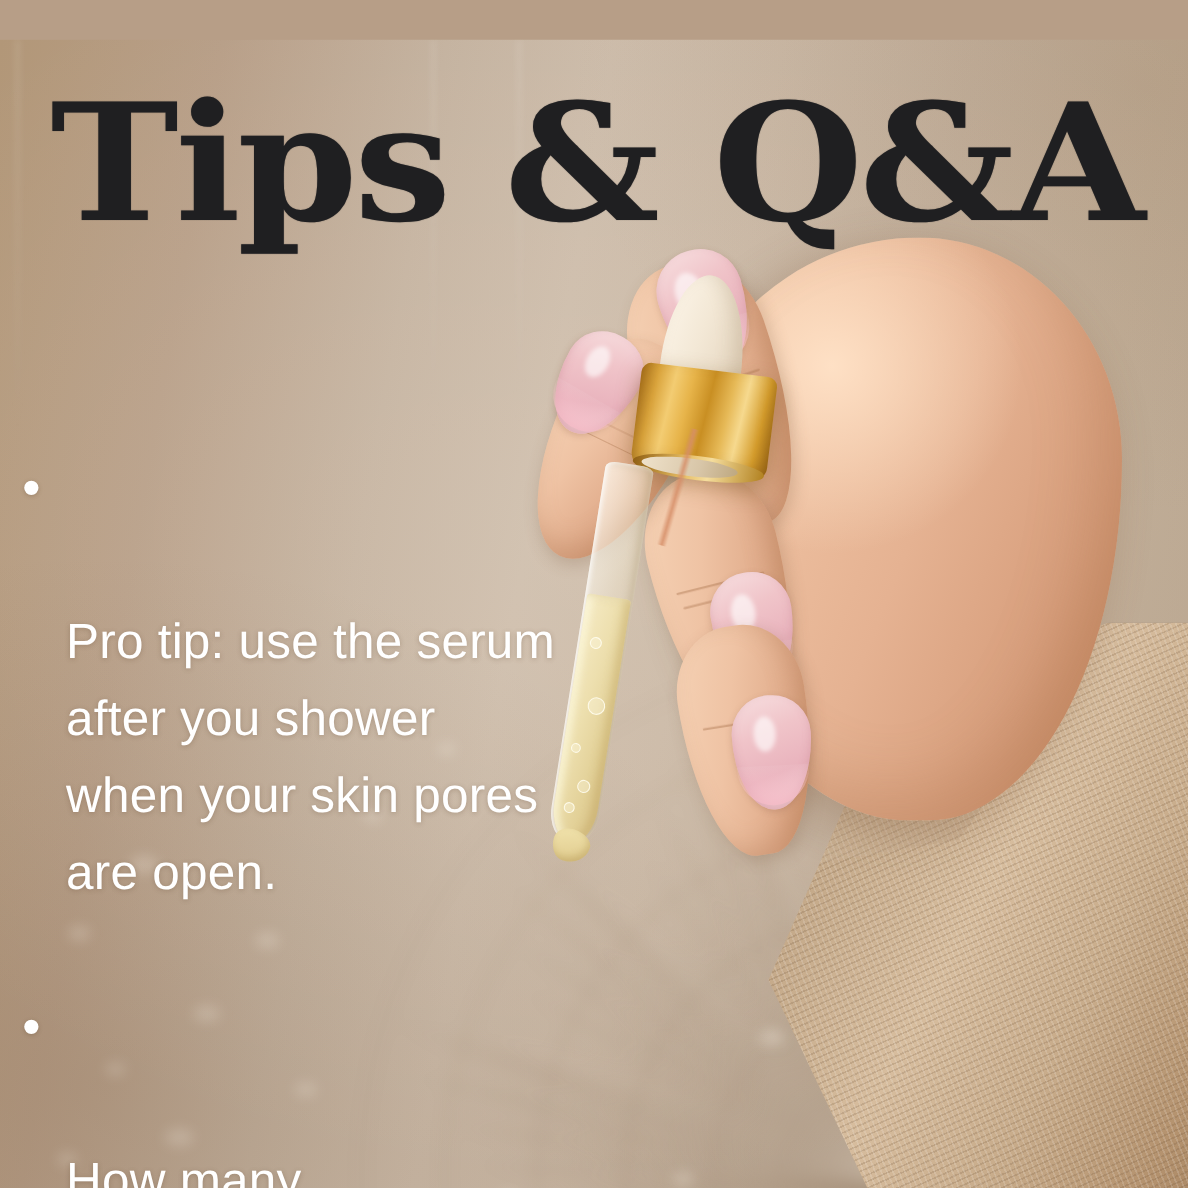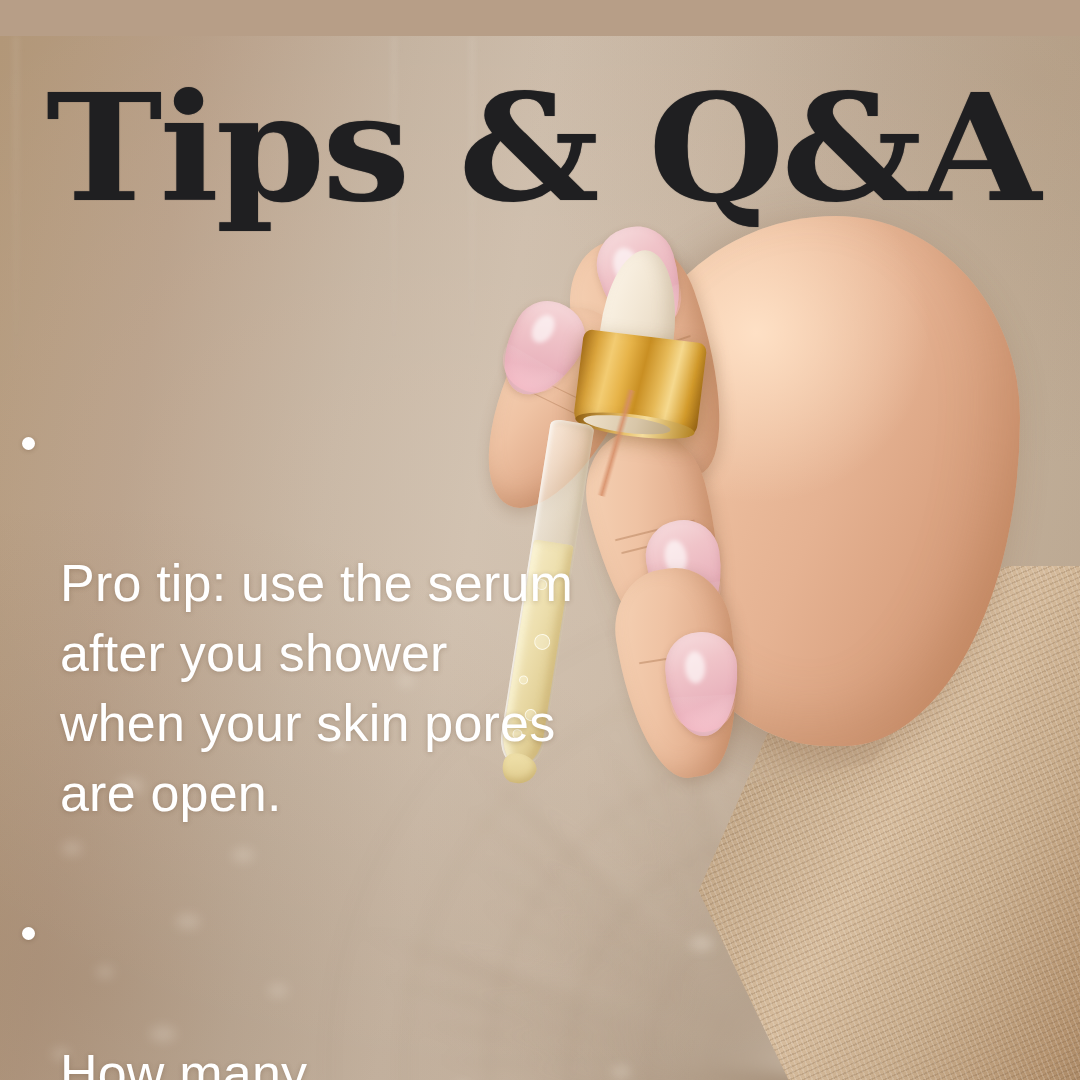--- a/index.html
+++ b/index.html
@@ -211,21 +211,21 @@
     white-space:nowrap;
     text-shadow:0 0 1px rgba(31,31,33,.55);
   }
   .bullets{
     position:absolute;left:0;top:372px;width:900px;
   }
   .bullet{
     position:relative;
     padding-left:60px;
     color:#ffffff;
-    font-size:52px;
+    font-size:45px;
     line-height:70px;
     font-weight:400;
     letter-spacing:.2px;
     text-shadow:0 1px 5px rgba(96,70,48,.30);
     white-space:pre-line;
   }
   .bullet + .bullet{margin-top:70px;}
   .dot{
     position:absolute;left:22px;top:29px;
     width:13px;height:13px;border-radius:50%;

